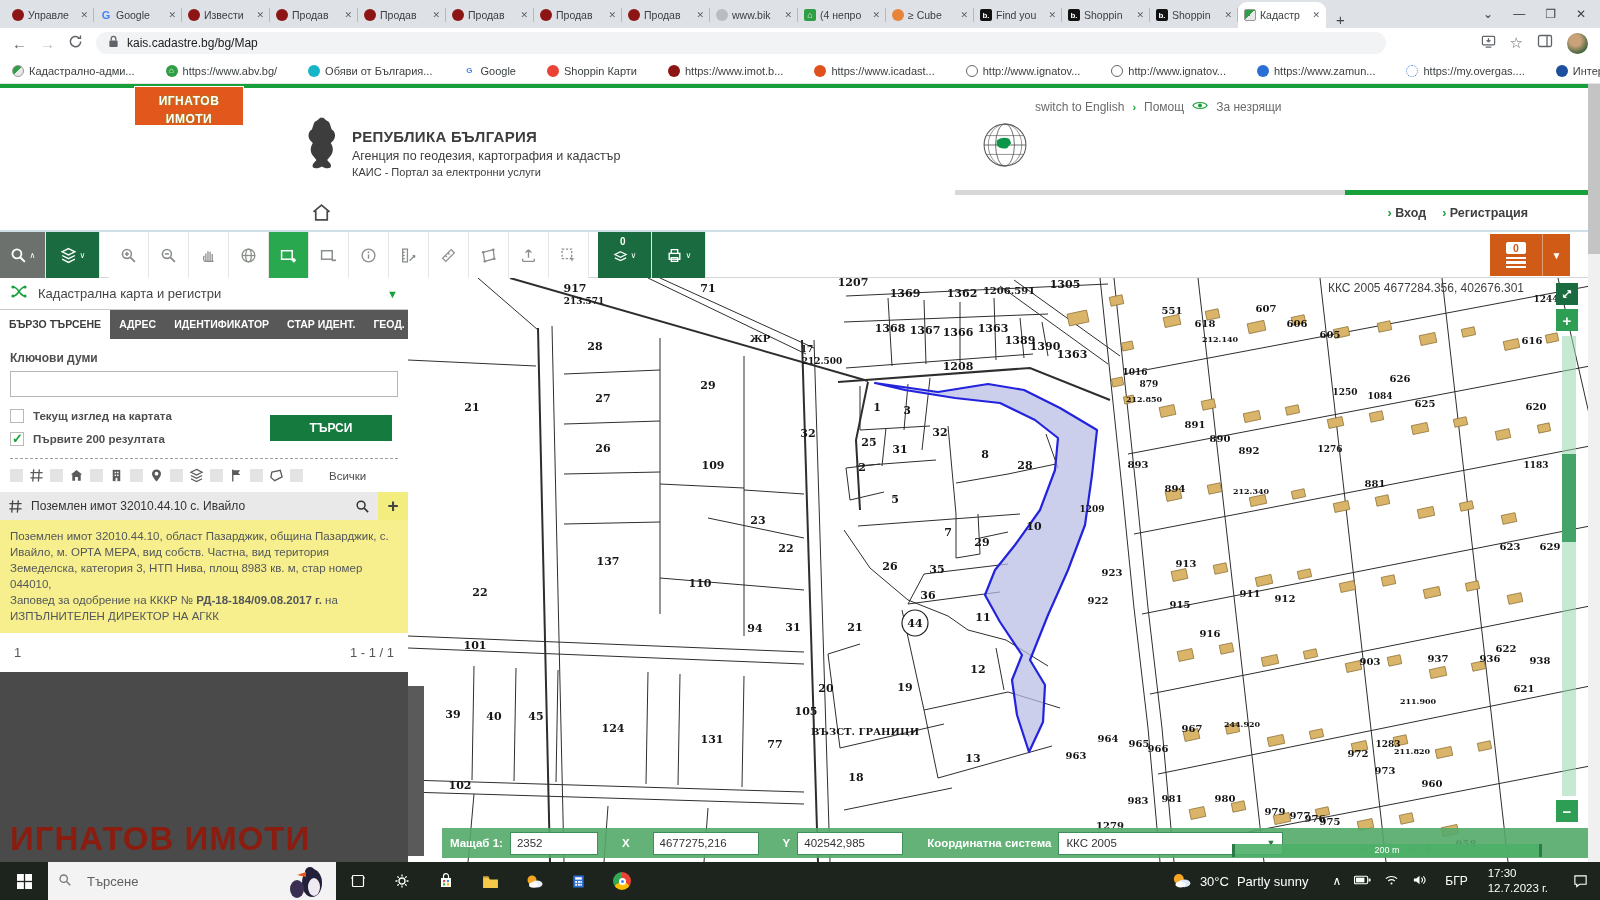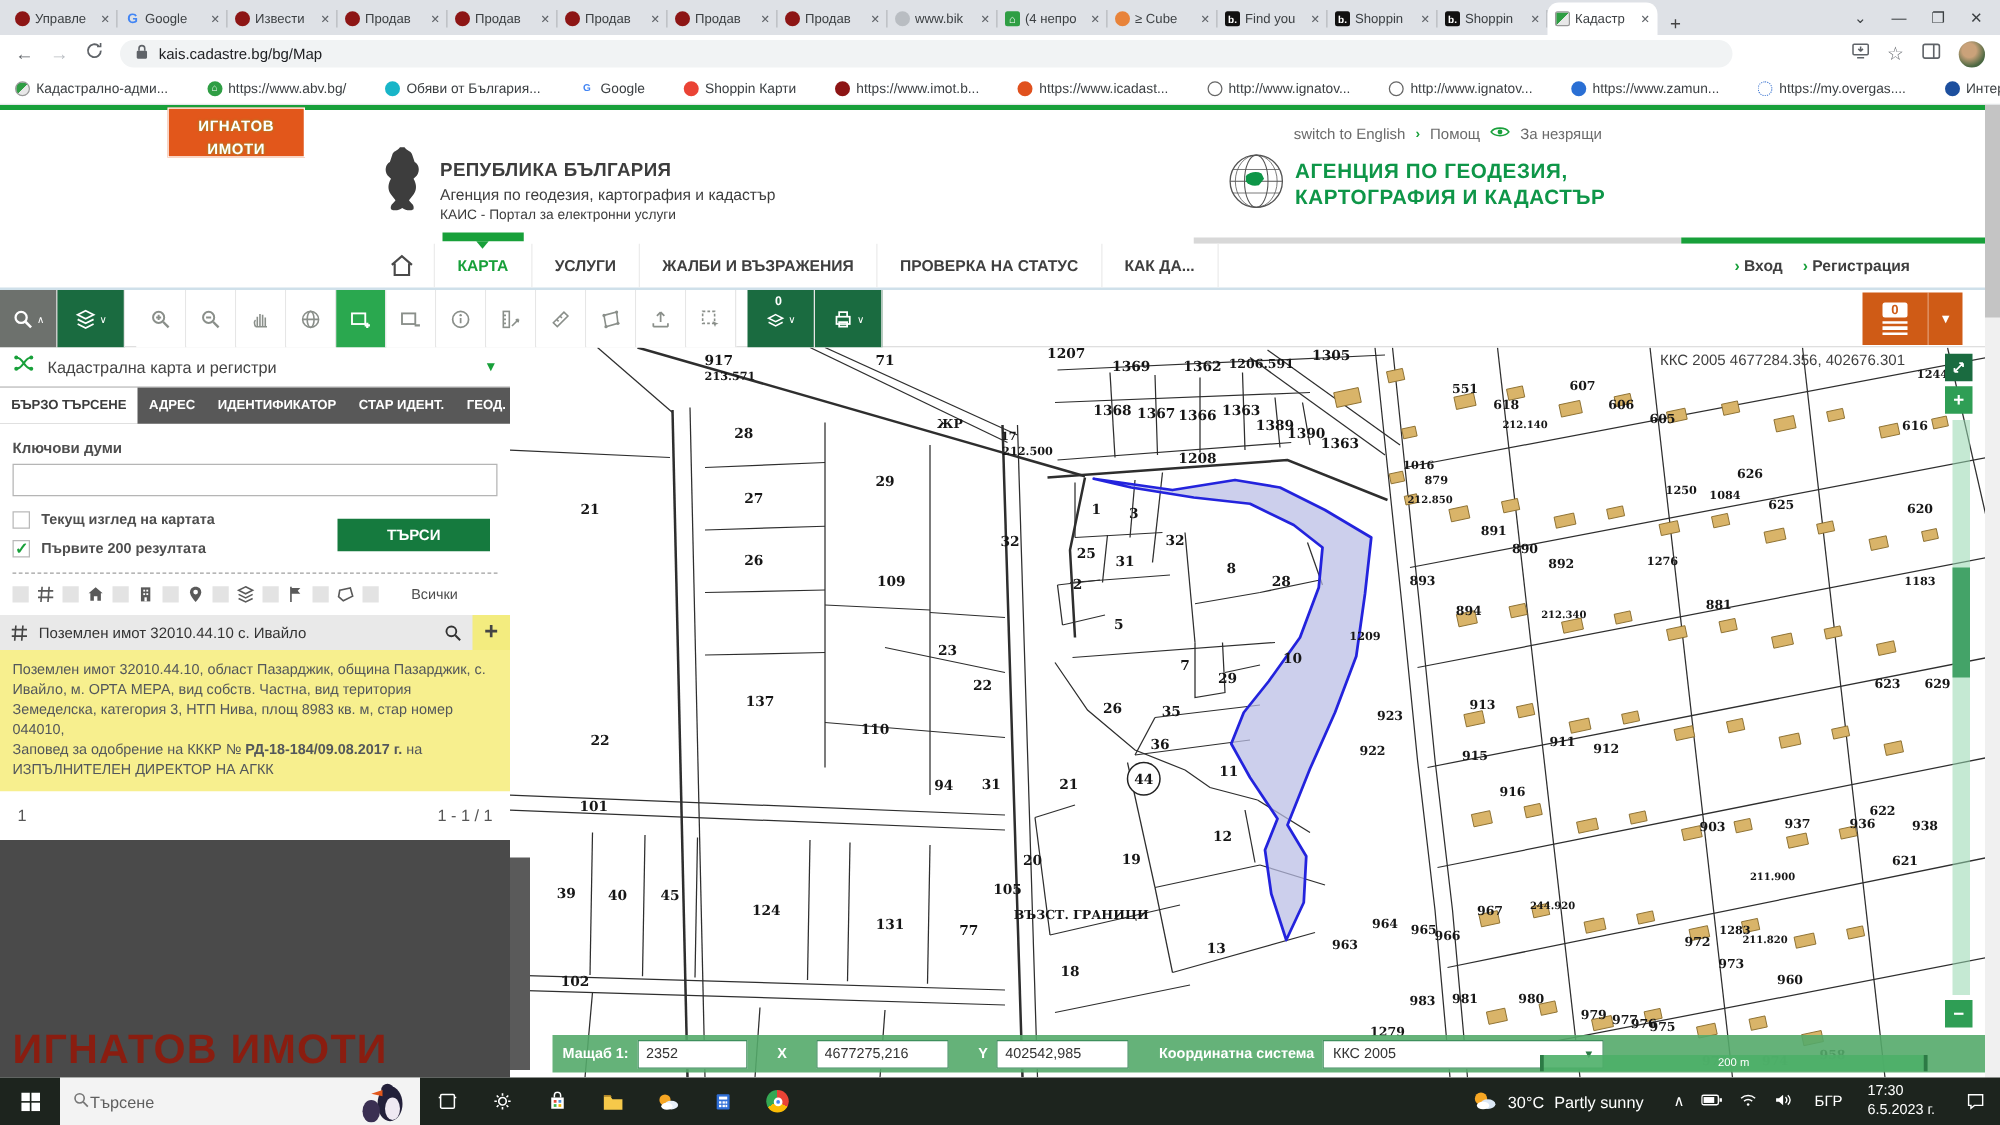--- a/index.html
+++ b/index.html
@@ -129,21 +129,21 @@
 #mapbar .ml{color:#fff;font-weight:bold;white-space:nowrap}
 #mapbar input{height:23px;border:1px solid #3e8f5c;font-size:11.5px;padding:0 6px;color:#333}
 #mapbar .sep{width:10px}
 #crsbox{height:23px;background:#fff;border:1px solid #3e8f5c;display:flex;align-items:center;justify-content:space-between;width:225px;padding:0 7px;font-size:11.5px;color:#333}
 #crsbox .cv{color:#2c7a45;font-size:9px}
 #scalebar{position:absolute;right:46px;bottom:5px;width:310px;height:13px;background:rgba(76,175,104,.9);border-left:3px solid #2c7a45;border-right:3px solid #2c7a45;color:#fff;font-size:9px;text-align:center;line-height:13px}
 
 
 #taskbar{position:absolute;left:0;top:862px;width:1600px;height:38px;background:#1d241e;display:flex;align-items:center;color:#fff}
 #start{width:48px;display:flex;align-items:center;justify-content:center;align-self:stretch}
-#tsearch{width:288px;height:38px;background:#f3f3f3;color:#5f5f5f;display:flex;align-items:center;gap:0;padding:0 10px;font-size:13px}
+#tsearch{width:288px;height:38px;background:#f3f3f3;color:#5f5f5f;display:flex;align-items:center;gap:15px;padding:0 10px;font-size:13px}
 #tsearch .pg{margin-left:auto}
 .ticon{width:44px;display:flex;align-items:center;justify-content:center;align-self:stretch}
 .chrome{width:18px;height:18px;border-radius:50%;background:conic-gradient(#ea4335 0 33%,#fbbc05 33% 66%,#34a853 66% 100%);display:flex;align-items:center;justify-content:center}
 .chrome i{width:7px;height:7px;background:#4285f4;border:2.5px solid #fff;border-radius:50%;display:block}
 #tright{margin-left:auto;display:flex;align-items:center;align-self:stretch}
 #weatherchip{display:flex;align-items:center;gap:8px;padding:0 14px;font-size:13px}
 #tray{display:flex;align-items:center;gap:13px;padding:0 10px;font-size:12px}
 #lang{font-size:12px;padding:0 8px}
 #clock{font-size:11.5px;line-height:1.3;padding:0 12px}
 #notif{width:40px;display:flex;align-items:center;justify-content:center;align-self:stretch}
@@ -347,49 +347,30 @@
   <div id="agency">
     <span><svg viewBox="0 0 44 44" width="46" height="46">
           <circle cx="22" cy="22" r="20" fill="none" stroke="#555" stroke-width="1"></circle>
           <ellipse cx="22" cy="22" rx="9" ry="20" fill="none" stroke="#555" stroke-width="0.8"></ellipse>
           <ellipse cx="22" cy="22" rx="16" ry="20" fill="none" stroke="#555" stroke-width="0.6"></ellipse>
           <line x1="2" y1="22" x2="42" y2="22" stroke="#555" stroke-width="0.8"></line>
           <line x1="4" y1="13" x2="40" y2="13" stroke="#555" stroke-width="0.6"></line>
           <line x1="4" y1="31" x2="40" y2="31" stroke="#555" stroke-width="0.6"></line>
           <path d="M14 18 c3-3 8-4 12-2 l2 4 -4 5 c-4 1-8 0-10-3z" fill="#0e9648"></path>
         </svg></span>
-    <span class="at"><span>АГЕНЦИЯ ПО ГЕОДЕЗИЯ,</span><br><span>КАРТОГРАФИЯ И КАДАСТЪР</span></span>
   </div>
   <div id="hdrbar-gray"></div>
   <div id="hdrbar-green"></div>
 </div>
 
 <div id="nav">
   <span id="homebtn">
       <svg viewBox="0 0 20 20" width="23" height="23" fill="none" stroke="#4a4a4a" stroke-width="1.5">
         <path d="M3 9.5 10 3.5 17 9.5 M5 8.5 V16.5 H15 V8.5"></path>
       </svg>
-    </span>
-  <span id="nav-items" style="display:flex">
-      <span class="nav-item active">
-        <span class="marker"></span>
-        <span>КАРТА</span>
-      </span>
-      <span class="nav-item">
-        <span>УСЛУГИ</span>
-      </span>
-      <span class="nav-item">
-        <span>ЖАЛБИ И ВЪЗРАЖЕНИЯ</span>
-      </span>
-      <span class="nav-item">
-        <span>ПРОВЕРКА НА СТАТУС</span>
-      </span>
-      <span class="nav-item">
-        <span>КАК ДА...</span>
-      </span>
     </span>
   <div id="navright">
     <span><span class="gc">›</span> <span>Вход</span></span>
     <span><span class="gc">›</span> <span>Регистрация</span></span>
   </div>
 </div>
 
 <div id="toolbar">
   <span id="tool-buttons" style="display:flex">
       <span class="tb dark">
@@ -1068,21 +1049,21 @@
             <circle cx="8" cy="9.8" r="1.1" fill="#fff" stroke="none"></circle>
           </svg></span>
       <span><svg viewBox="0 0 16 12" width="15" height="12">
             <path d="M2 4.5 h2.5 L8 1.5 v9 L4.5 7.5 H2z" fill="#fff"></path>
             <path d="M10 3.5 c1.5 1.5 1.5 3.5 0 5 M12 2 c2.5 2.5 2.5 5.5 0 8" fill="none" stroke="#fff" stroke-width="1.1"></path>
           </svg></span>
     </div>
     <span id="lang">БГР</span>
     <div id="clock">
       <div>17:30</div>
-      <div>6.5.2023 г.</div>
+      <div>12.7.2023 г.</div>
     </div>
     <span id="notif">
         <svg viewBox="0 0 16 14" width="15" height="14" fill="none" stroke="#fff" stroke-width="1.2">
           <path d="M2 1.5 h12 v9 h-7 l-3 2.5 v-2.5 H2z"></path>
         </svg>
       </span>
   </div>
 </div>
 
 </body></html>

